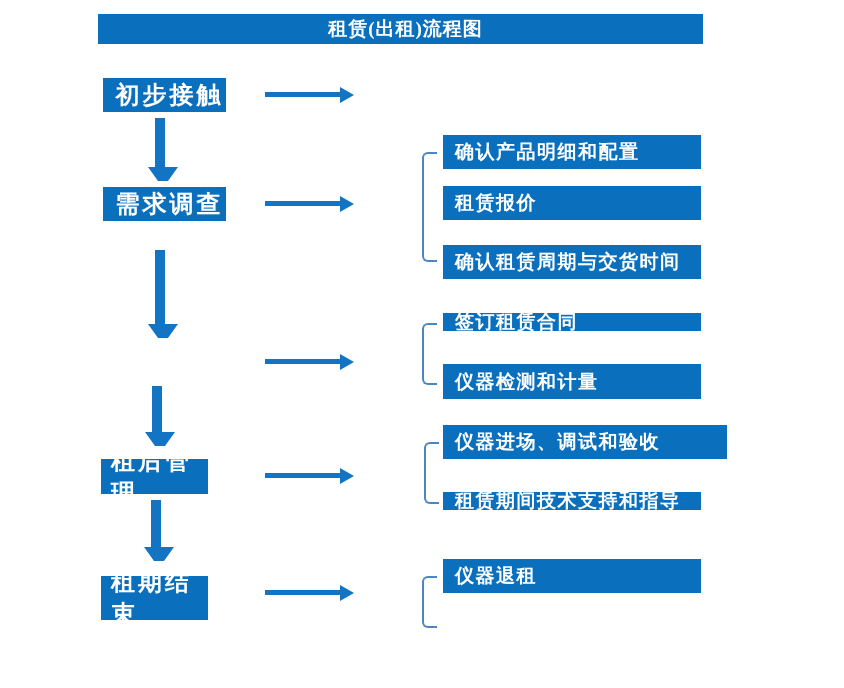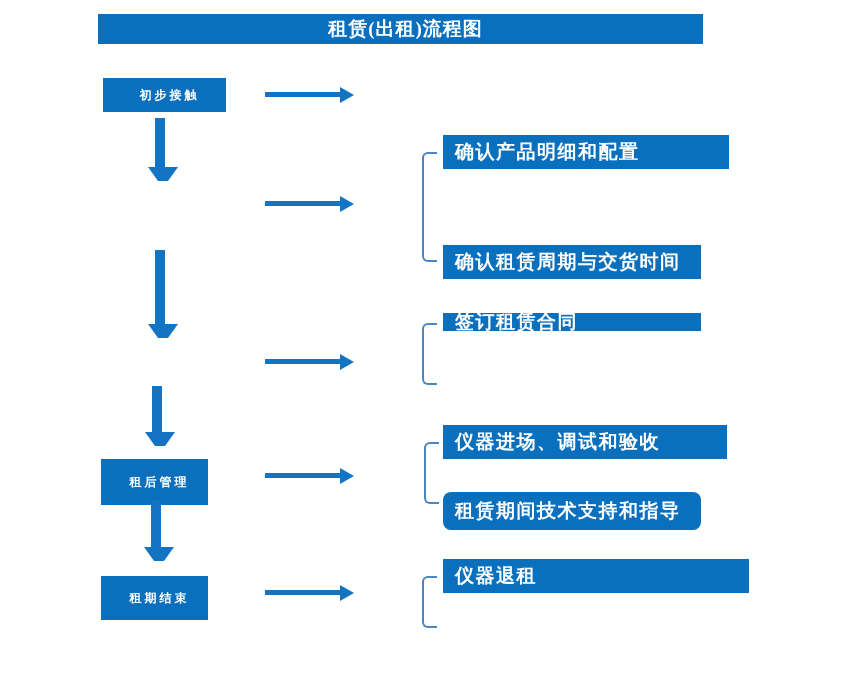--- a/index.html
+++ b/index.html
@@ -10,21 +10,21 @@
   .canvas{position:relative;width:844px;height:688px;background:#ffffff;}
   .abs{position:absolute;box-sizing:border-box;padding-left:10px;}
   .bluebox{
     background:#0a70bd;color:#ffffff;font-weight:bold;
     display:flex;align-items:center;
   }
   .titlebar{
     justify-content:center;font-size:19px;letter-spacing:1px;
   }
   .stagebox{
-    justify-content:center;font-size:12px;letter-spacing:3px;
+    justify-content:center;font-size:24px;letter-spacing:3px;
   }
   .detailbox{
     justify-content:flex-start;padding-left:12px;font-size:19px;letter-spacing:1.5px;
   }
   
   .h-arrow-line{background:#1474c4;height:5px;}
   .h-arrow-head{
     width:0;height:0;
     border-top:8px solid transparent;
     border-bottom:8px solid transparent;
@@ -47,21 +47,22 @@
   }
 </style>
 </head>
 <body>
 
 <div class="canvas">
 
   <div class="abs bluebox titlebar" style="left:98px;top:14px;width:605px;height:30px;">租赁(出租)流程图</div>
 
   <div class="abs bluebox stagebox" style="left:103px;top:78px;width:123px;height:34px;">初步接触</div>
-  <div class="abs bluebox stagebox" style="left:101px;top:459px;width:107px;height:46px;">租后管理</div>
+  <div class="abs bluebox stagebox" style="left:103px;top:187px;width:123px;height:34px;">需求调查</div>
+  <div class="abs bluebox stagebox" style="left:101px;top:459px;width:107px;height:35px;">租后管理</div>
   <div class="abs bluebox stagebox" style="left:101px;top:576px;width:107px;height:44px;">租期结束</div>
 
   <div class="abs v-arrow-line" style="left:155px;top:118px;height:50px;"></div>
   <div class="abs v-arrow-head" style="left:148px;top:167px;"></div>
 
   <div class="abs v-arrow-line" style="left:155px;top:250px;height:75px;"></div>
   <div class="abs v-arrow-head" style="left:148px;top:324px;"></div>
 
   <div class="abs v-arrow-line" style="left:152px;top:386px;height:47px;"></div>
   <div class="abs v-arrow-head" style="left:145px;top:432px;"></div>
@@ -83,23 +84,25 @@
 
   <div class="abs h-arrow-line" style="left:265px;top:590px;width:76px;"></div>
   <div class="abs h-arrow-head" style="left:340px;top:585px;"></div>
 
   <div class="abs bracket" style="left:422px;top:152px;height:110px;"></div>
   <div class="abs bracket" style="left:422px;top:323px;height:62px;"></div>
   <div class="abs bracket" style="left:424px;top:442px;height:62px;"></div>
   <div class="abs bracket" style="left:422px;top:576px;height:52px;"></div>
 
 
-  <div class="abs bluebox detailbox" style="left:443px;top:135px;width:286px;height:34px;">确认产品明细和配置</div>
+  <div class="abs bluebox detailbox" style="left:443px;top:135px;width:258px;height:34px;">确认产品明细和配置</div>
+  <div class="abs bluebox detailbox" style="left:443px;top:186px;width:258px;height:34px;">租赁报价</div>
   <div class="abs bluebox detailbox" style="left:443px;top:245px;width:258px;height:34px;">确认租赁周期与交货时间</div>
 
   <div class="abs bluebox detailbox" style="left:443px;top:313px;width:258px;height:18px;">签订租赁合同</div>
+  <div class="abs bluebox detailbox" style="left:443px;top:364px;width:258px;height:35px;">仪器检测和计量</div>
 
   <div class="abs bluebox detailbox" style="left:443px;top:425px;width:284px;height:34px;">仪器进场、调试和验收</div>
-  <div class="abs bluebox detailbox" style="left:443px;top:492px;width:258px;height:38px;border-radius:8px;">租赁期间技术支持和指导</div>
+  <div class="abs bluebox detailbox" style="left:443px;top:492px;width:258px;height:18px;">租赁期间技术支持和指导</div>
 
-  <div class="abs bluebox detailbox" style="left:443px;top:559px;width:306px;height:34px;">仪器退租</div>
+  <div class="abs bluebox detailbox" style="left:443px;top:559px;width:258px;height:34px;">仪器退租</div>
 
 </div>
 
 </body></html>

